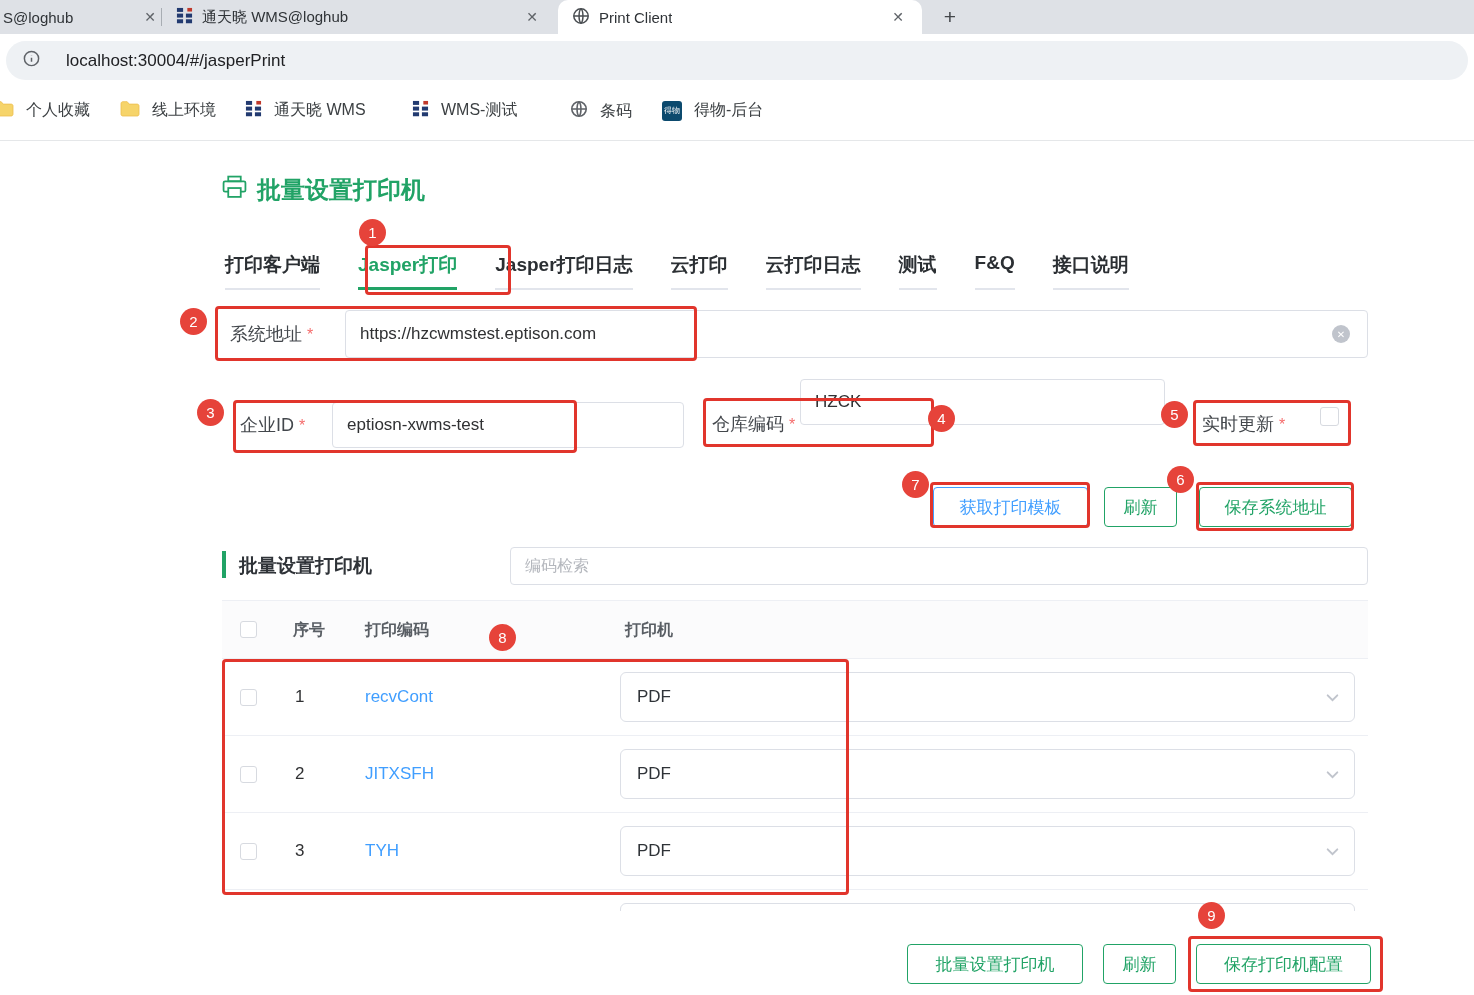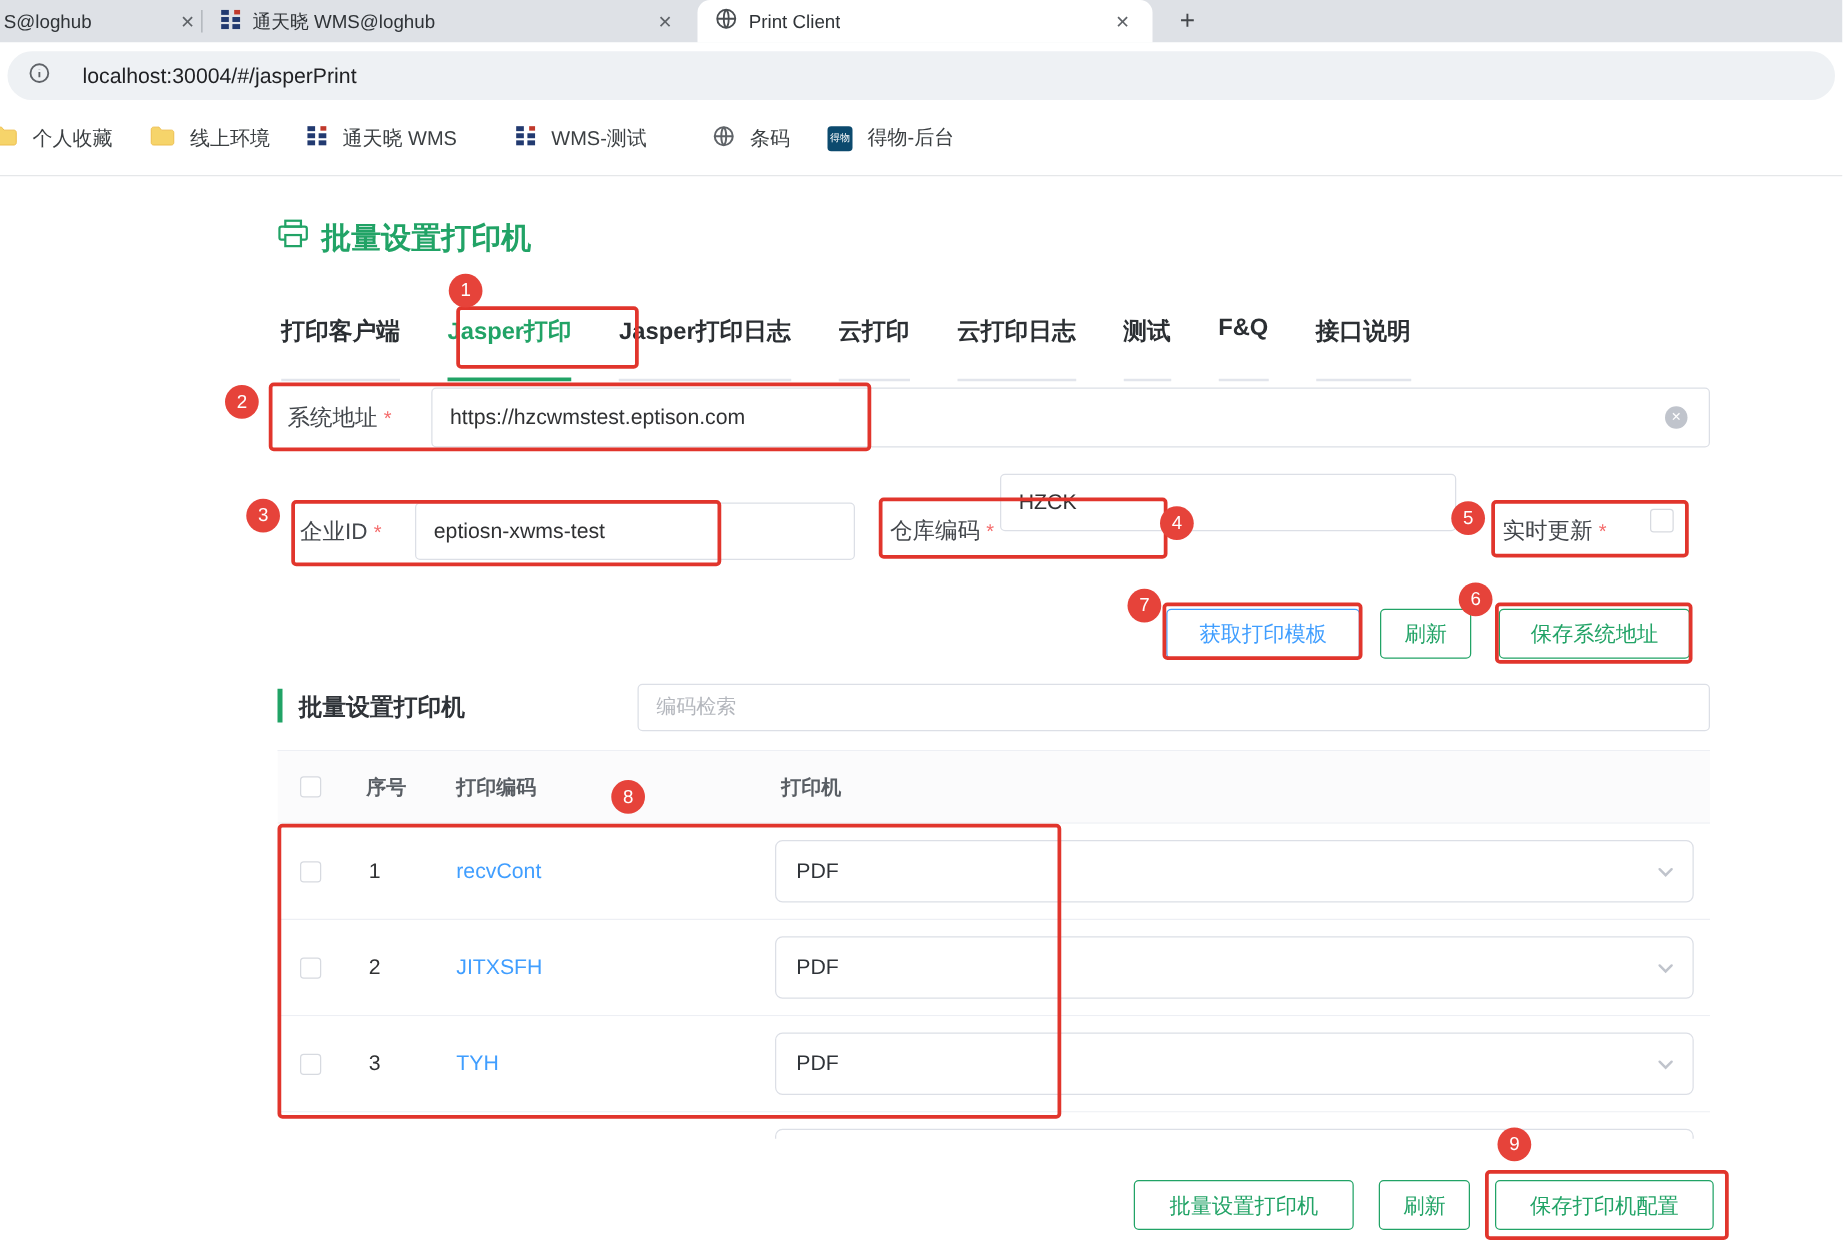--- a/index.html
+++ b/index.html
@@ -27,21 +27,21 @@
   .newtab{position:absolute;left:936px;top:3px;width:28px;height:28px;display:flex;align-items:center;justify-content:center;font-size:21px;color:#44474b;cursor:pointer;border-radius:50%;}
   .toolbar{position:absolute;left:0;top:34px;right:0;height:52px;background:#fff;}
   .urlbar{position:absolute;left:6px;right:6px;top:7px;height:39px;border-radius:20px;background:#eef1f4;display:flex;align-items:center;gap:26px;padding:0 17px;box-sizing:border-box;}
   .url-text{font-size:17px;color:#202124;}
   .bookmarks{position:absolute;left:0;top:86px;right:0;height:54px;background:#fff;border-bottom:1px solid #e5e7e9;}
   .bm{position:absolute;top:14px;display:flex;align-items:center;gap:12px;font-size:16px;color:#3c4043;cursor:pointer;white-space:nowrap;}
   .dewu-ico{width:20px;height:20px;background:#0c4a6e;border-radius:3px;color:#fff;font-size:8px;display:flex;align-items:center;justify-content:center;letter-spacing:0;}
   
   .page-title{position:absolute;left:222px;top:174px;display:flex;align-items:center;gap:10px;color:var(--green);font-size:24px;font-weight:600;}
   .tabbar{position:absolute;left:225px;top:252px;display:flex;gap:38px;}
-  .ptab{font-size:19px;font-weight:600;color:#2b2f33;padding-bottom:24px;border-bottom:2px solid #e2e5ec;cursor:pointer;white-space:nowrap;}
+  .ptab{font-size:19px;font-weight:600;color:#2b2f33;padding-bottom:9px;border-bottom:2px solid #e2e5ec;cursor:pointer;white-space:nowrap;}
   .ptab--active{color:var(--green);border-bottom:3px solid var(--green);}
   .flabel{position:absolute;font-size:18px;color:#43474c;white-space:nowrap;}
   .star{color:#f56c6c;margin-left:5px;font-size:16px;}
   .ipt{position:absolute;border:1px solid var(--border);border-radius:4px;background:#fff;font-size:17px;color:#303133;padding:0 14px;box-sizing:border-box;outline:none;font-family:inherit;}
   .ipt::placeholder{color:#b4b7bd;}
   #ipt-system{left:345px;top:310px;width:1023px;height:48px;padding-right:44px;}
   #ipt-company{left:332px;top:402px;width:352px;height:46px;}
   #ipt-warehouse{left:800px;top:379px;width:365px;height:46px;}
   #ipt-search{left:510px;top:547px;width:858px;height:38px;font-size:16px;}
   .clear-ico{position:absolute;left:1332px;top:325px;width:18px;height:18px;border-radius:50%;background:#c0c4cc;color:#fff;font-size:10px;display:flex;align-items:center;justify-content:center;cursor:pointer;}

